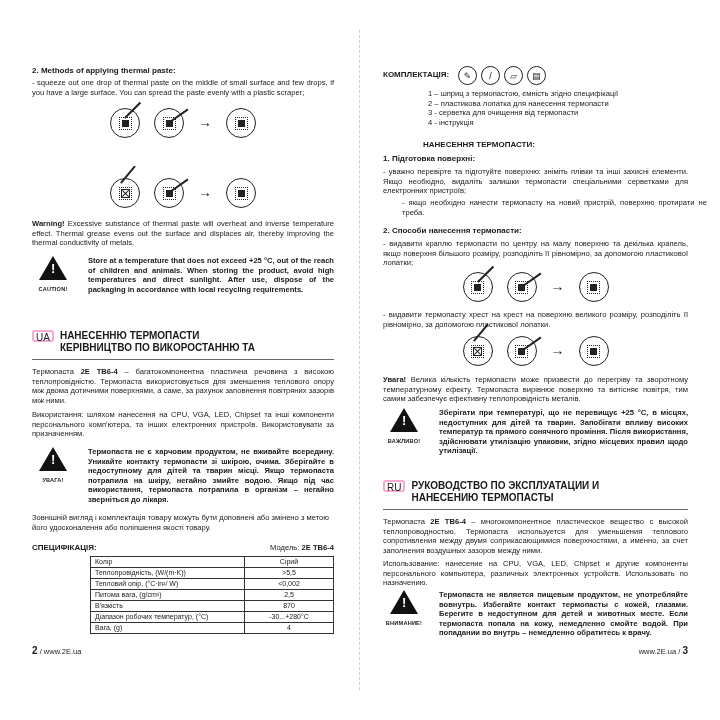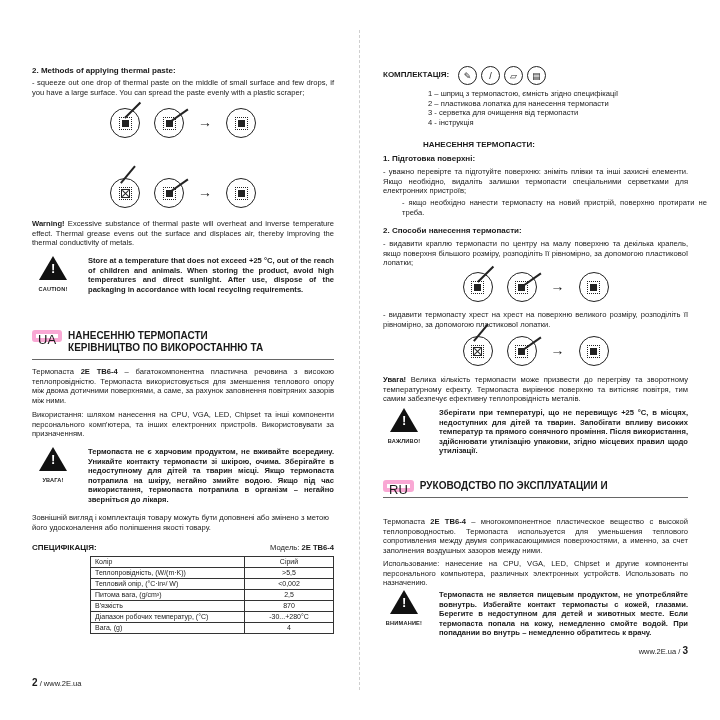--- a/index.html
+++ b/index.html
@@ -23,21 +23,21 @@
   .chip .x::after { transform: rotate(-45deg); }
   .brush { position: absolute; width: 22px; height: 2.4px; background: #222; transform-origin: left center; }
   .arrow { font-size: 14px; font-weight: bold; }
   .warn { position: absolute; display: flex; gap: 10px; }
   .warn .icon-col { width: 50px; display: flex; flex-direction: column; align-items: center; }
   .tri { width: 0; height: 0; border-left: 14px solid transparent; border-right: 14px solid transparent; border-bottom: 24px solid #111; position: relative; }
   .tri span { position: absolute; left: -2px; top: 6px; color: #fff; font-weight: bold; font-size: 13px; line-height: 14px; }
   .warn-label { font-size: 5.6px; font-weight: bold; margin-top: 6px; letter-spacing: 0.2px; }
   .warn-text { font-size: 7.6px; line-height: 9.6px; font-weight: bold; text-align: justify; }
   .lang-head { position: absolute; display: flex; gap: 6px; border-bottom: 1px solid #666; padding-bottom: 5px; }
-  .lang-tag { font-size: 13px; border: 4px solid #f9a8d4; border-radius: 3px; padding: 0 2px; height: 12px; line-height: 11px; }
+  .lang-tag { font-size: 10px; border: 2px solid #f9a8d4; border-radius: 3px; padding: 0 2px; height: 12px; line-height: 11px; }
   .lang-title { font-size: 10px; font-weight: bold; line-height: 12px; }
   table.spec { position: absolute; border-collapse: collapse; font-size: 7px; }
   table.spec td { border: 1px solid #333; padding: 0 4px; height: 11px; line-height: 10px; }
   table.spec td.v { text-align: center; }
   .footer { position: absolute; font-size: 7.5px; }
   .footer b { font-size: 10px; }
   .kit-icons { display: inline-flex; gap: 4px; vertical-align: middle; }
   .kit-c { width: 19px; height: 19px; border: 1px solid #222; border-radius: 50%; display: inline-flex; align-items: center; justify-content: center; font-size: 9px; }
 </style>
 </head>
@@ -157,21 +157,21 @@
           <td>Діапазон робочих температур, (°C)</td>
           <td class="v">-30...+280°C</td>
         </tr>
       <tr>
           <td>Вага, (g)</td>
           <td class="v">4</td>
         </tr>
     </tbody>
   </table>
 
-  <div class="footer" style="left:32px;top:645px;margin-top:32px;"><b>2</b><span> / www.2E.ua</span></div>
+  <div class="footer" style="left:32px;top:645px;"><b>2</b><span> / www.2E.ua</span></div>
 </div>
 
 <div class="page right">
 
   <div class="blk h-sec" style="left:23px;top:70px;">КОМПЛЕКТАЦІЯ:</div>
   <div class="kit-icons" style="position:absolute;left:98px;top:66px;">
     <span class="kit-c">✎</span>
     <span class="kit-c">/</span>
     <span class="kit-c">▱</span>
     <span class="kit-c">▤</span>
@@ -243,20 +243,21 @@
         </div>
         <div class="warn-label">ВАЖЛИВО!</div>
       </div>
     <div class="warn-text" style="width:249px;">Зберігати при температурі, що не перевищує +25 °C, в місцях, недоступних для дітей та тварин. Запобігати впливу високих температур та прямого сонячного проміння. Після використання, здійснювати утилізацію упаковки, згідно місцевих правил щодо утилізації.</div>
   </div>
 
   <div class="lang-head" style="left:23px;top:480px;width:305px;">
     <div class="lang-tag">RU</div>
     <div>
         <div class="lang-title">РУКОВОДСТВО ПО ЭКСПЛУАТАЦИИ И</div>
+        <div class="lang-title">НАНЕСЕНИЮ ТЕРМОПАСТЫ</div>
       </div>
   </div>
 
   <div class="blk just" style="left:23px;top:517px;width:305px;"><span>Термопаста </span><span class="bold">2E TB6-4</span><span> – многокомпонентное пластическое вещество с высокой теплопроводностью. Термопаста используется для уменьшения теплового сопротивления между двумя соприкасающимися поверхностями, а именно, за счет заполнения воздушных зазоров между ними.</span></div>
   <div class="blk just" style="left:23px;top:559px;width:305px;">Использование: нанесение на CPU, VGA, LED, Chipset и другие компоненты персонального компьютера, различных электронных устройств. Использовать по назначению.</div>
 
   <div class="warn" style="left:19px;top:590px;width:309px;">
     <div class="icon-col">
         <div class="tri">
           <span>!</span>

